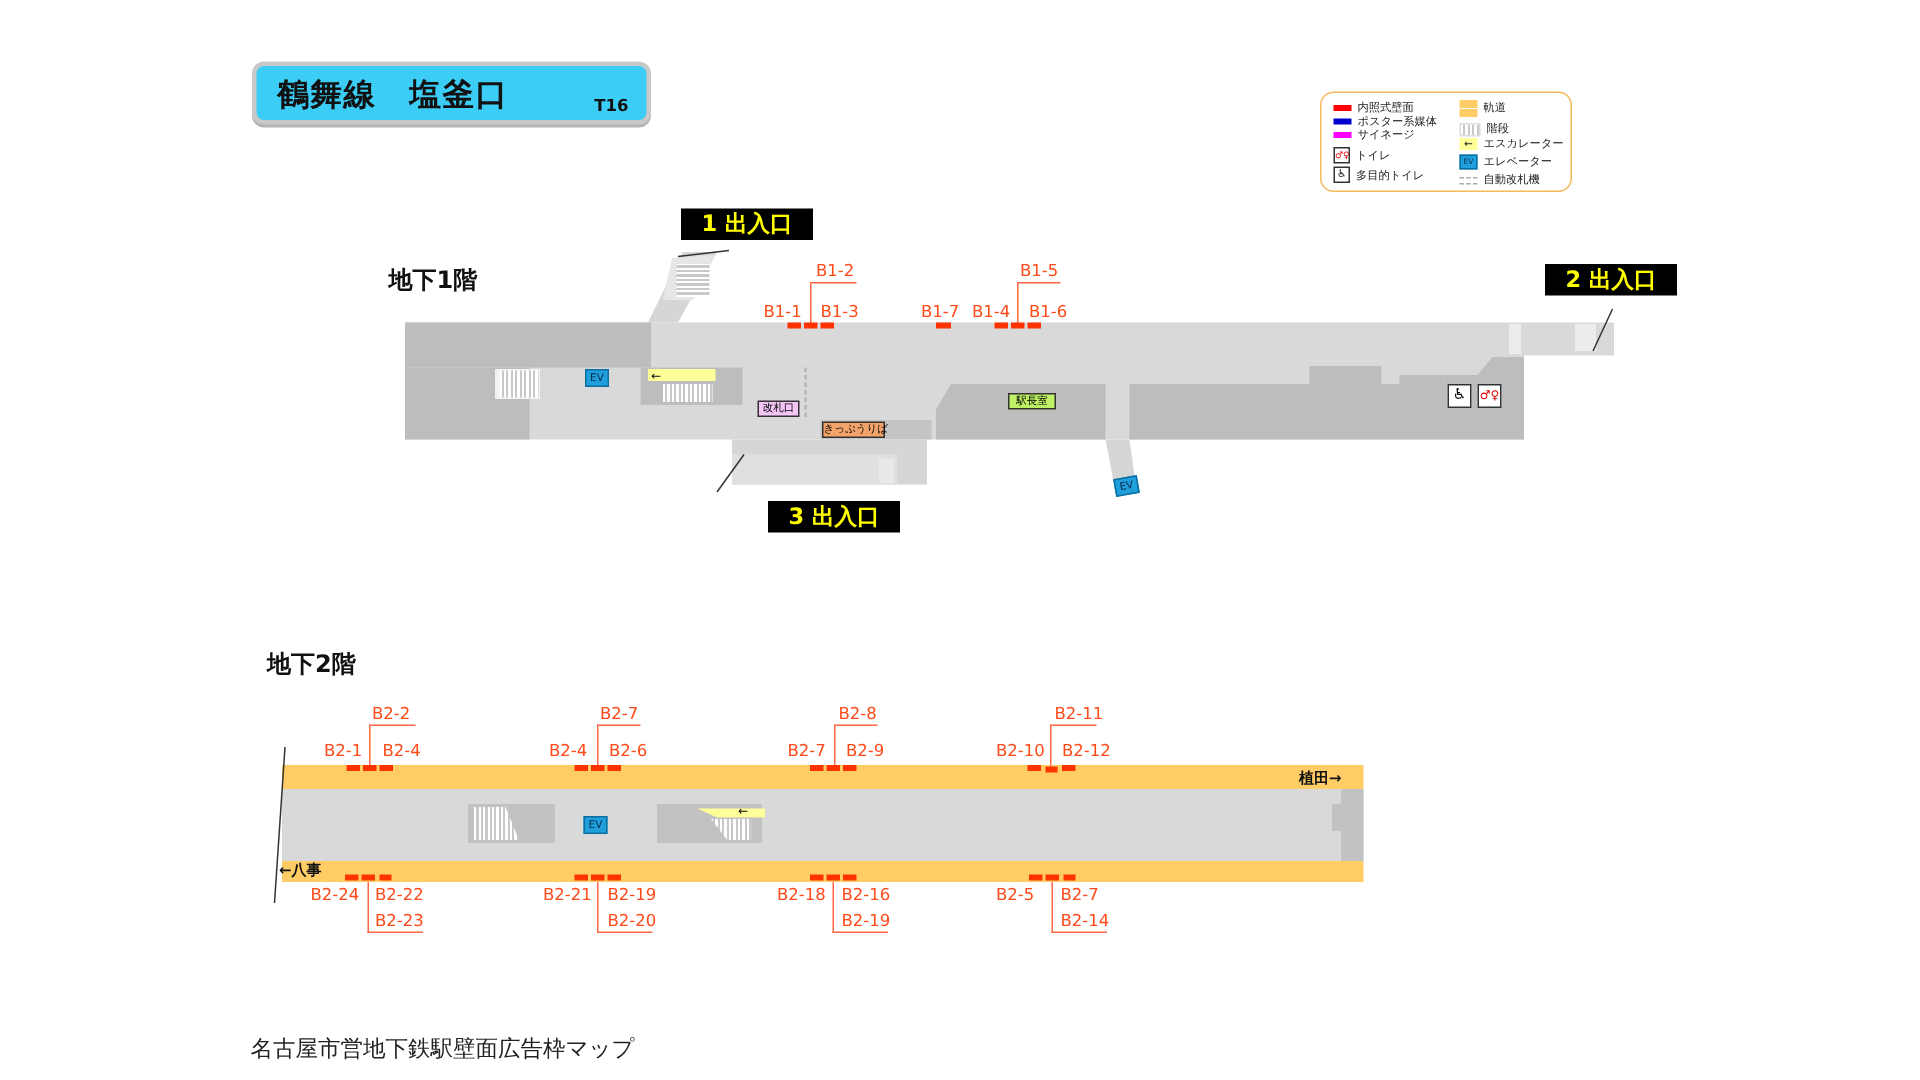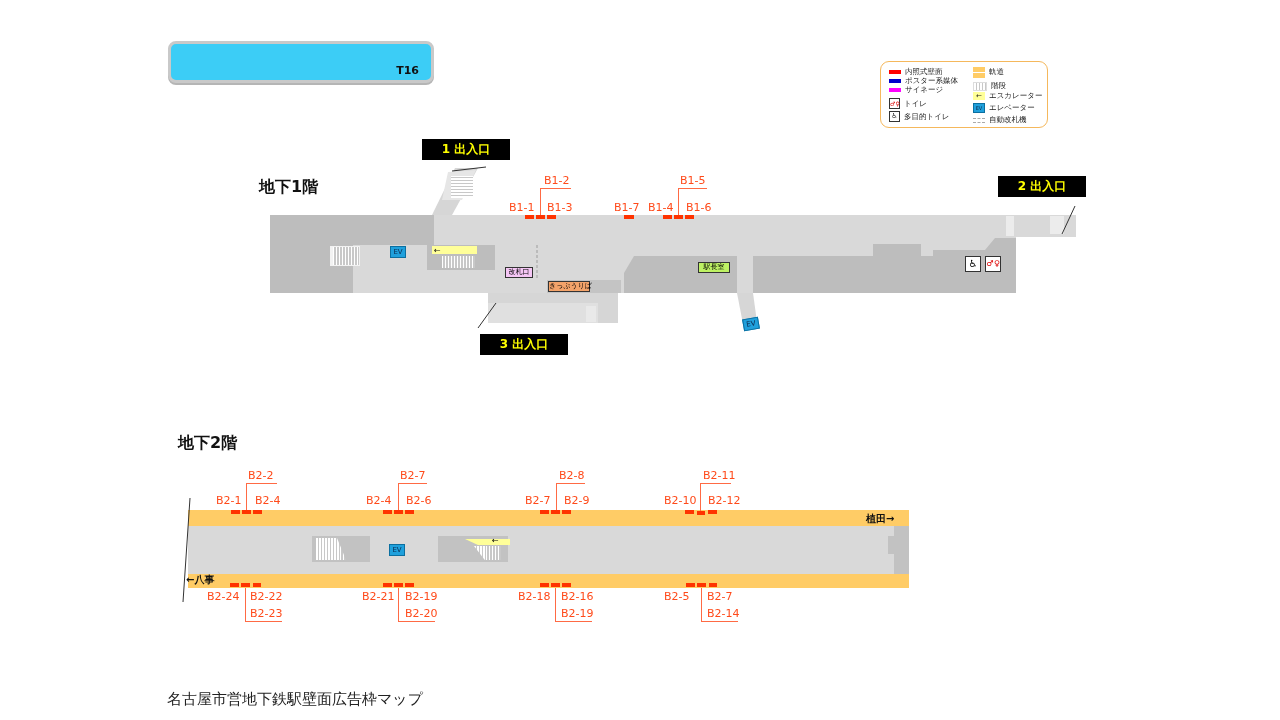--- a/index.html
+++ b/index.html
@@ -7,35 +7,36 @@
          font-family:"DejaVu Sans","Liberation Sans",sans-serif; }
   .abs { position:absolute; }
   .title-box { left:168px; top:41px; width:266px; height:42px; background:#3ccdf6;
                border:3px solid #c9c9c9; border-radius:8px; box-shadow:0 2px 0 #b5b5b5; box-sizing:border-box; }
   .title-text { left:14px; top:5px; font-size:21px; font-weight:bold; color:#111; letter-spacing:1px; white-space:nowrap; }
   .title-code { right:12px; bottom:3px; font-size:11px; font-weight:bold; color:#111; }
   .legend { left:880px; top:61px; width:168px; height:67px; border:1.5px solid #f5b85c; border-radius:9px; box-sizing:border-box; background:#fff; }
   .leg-item { position:absolute; font-size:7.5px; color:#222; white-space:nowrap; display:flex; align-items:center; gap:4px; }
   .sw { display:inline-block; width:12px; height:4px; }
   .floor-title { font-size:16px; font-weight:bold; color:#111; }
-  .exit { background:#000; color:#ffff00; font-size:12px; font-weight:bold; text-align:center; line-height:21px; height:21px; }
+  .exit { background:#000; color:#ffff00; font-size:15px; font-weight:bold; text-align:center; line-height:21px; height:21px;margin-left:32px; }
   .adlabel { font-size:11px; color:#ff4a1a; white-space:nowrap; line-height:12px; }
   .adbar { background:#ff3300; height:4px; }
   .leader { border-color:#ff6a44; border-style:solid; border-width:0; }
   .ev { background:#1fa0dc; border:1px solid #0b6fa0; color:#0a2a50; font-size:7px; text-align:center; line-height:10px; width:14px; height:10px; }
   .sign { font-size:7px; border:1px solid #333; text-align:center; line-height:9px; height:9px; white-space:nowrap; }
   .stairs { background:repeating-linear-gradient(90deg,#fff 0 1.5px,#c8c8c8 1.5px 3px); }
   .stairs-h { background:repeating-linear-gradient(0deg,#fff 0 1.5px,#c8c8c8 1.5px 3px); }
   .dest { font-size:10px; font-weight:bold; color:#111; white-space:nowrap; }
   .footer { left:167px; top:690px; font-size:15px; color:#222; }
 </style>
 </head>
 <body>
 
 <div class="abs title-box">
+  <div class="abs title-text">鶴舞線　塩釜口</div>
   <div class="abs title-code">T16</div>
 </div>
 
 <div class="abs legend">
   <div class="leg-item" style="left:8px;top:5px">
     <span class="sw" style="background:#ff0000"></span>
     <span>内照式壁面</span>
     </div>
   <div class="leg-item" style="left:8px;top:14px">
     <span class="sw" style="background:#0000cc"></span>
@@ -120,21 +121,21 @@
 
 <div class="abs exit" style="left:422px;top:139px;width:88px">1  出入口</div>
 <div class="abs exit" style="left:998px;top:176px;width:88px">2  出入口</div>
 <div class="abs exit" style="left:480px;top:334px;width:88px">3  出入口</div>
 
 <div class="abs ev" style="left:390px;top:246px">EV</div>
 <div class="abs ev" style="left:743px;top:318px;transform:rotate(-10deg)">EV</div>
 <div class="abs" style="left:434px;top:246px;font-size:8px;color:#111">←</div>
 <div class="abs sign" style="left:505px;top:267px;width:26px;background:#f5c6f5">改札口</div>
 <div class="abs sign" style="left:548px;top:281px;width:40px;background:#f3a36a">きっぷうりば</div>
-<div class="abs sign" style="left:698px;top:262px;width:30px;background:#bef264">駅長室</div>
+<div class="abs sign" style="left:672px;top:262px;width:30px;background:#bef264">駅長室</div>
 <div class="abs" style="left:965px;top:256px;width:14px;height:14px;border:1px solid #333;font-size:10px;line-height:14px;text-align:center;background:#fff">♿</div>
 <div class="abs" style="left:985px;top:256px;width:14px;height:14px;border:1px solid #333;font-size:8px;line-height:14px;text-align:center;color:#d00;background:#fff">♂♀</div>
 
 <div class="abs adlabel" style="left:509px;top:202px">B1-1</div>
 <div class="abs adlabel" style="left:544px;top:175px">B1-2</div>
 <div class="abs adlabel" style="left:547px;top:202px">B1-3</div>
 <div class="abs adlabel" style="left:614px;top:202px">B1-7</div>
 <div class="abs adlabel" style="left:648px;top:202px">B1-4</div>
 <div class="abs adlabel" style="left:680px;top:175px">B1-5</div>
 <div class="abs adlabel" style="left:686px;top:202px">B1-6</div>

